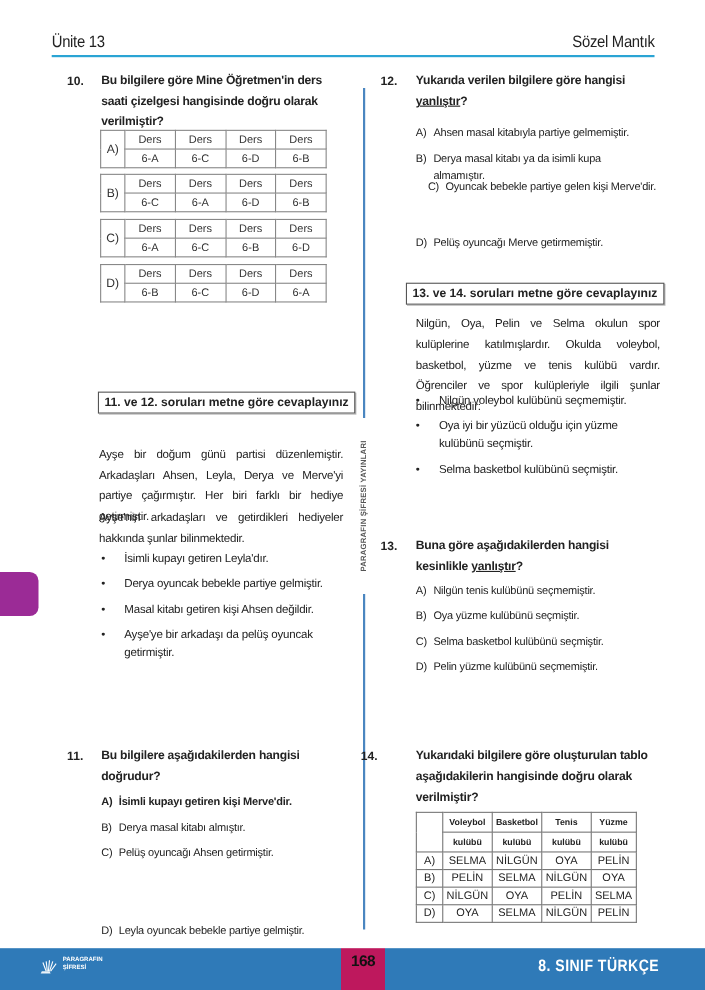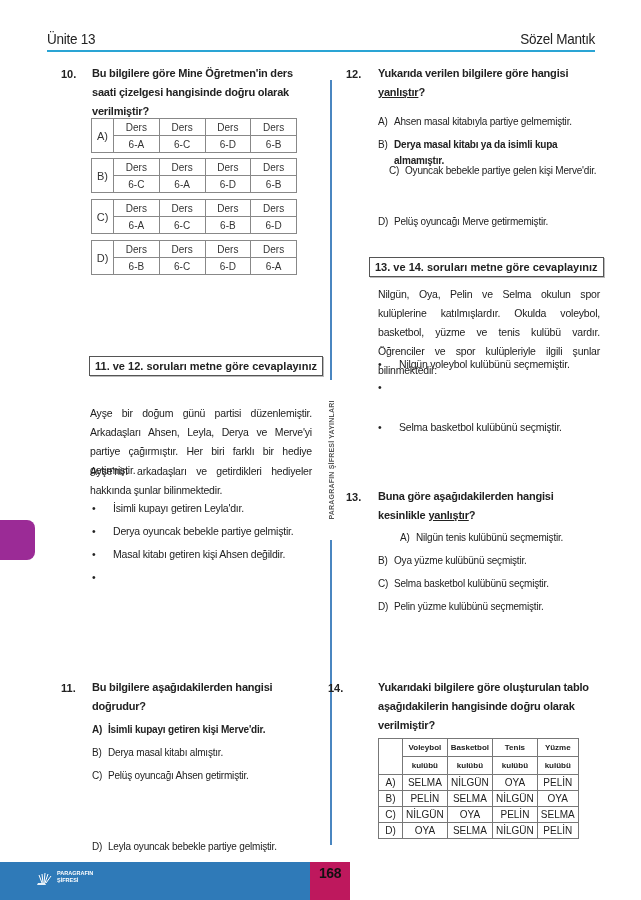--- a/index.html
+++ b/index.html
@@ -149,58 +149,60 @@
 <div class="bullet" style="left:92px;top:523px;width:220px;">
     <span class="dot">•</span>
     <span class="btxt">Derya oyuncak bebekle partiye gelmiştir.</span>
   </div>
 <div class="bullet" style="left:92px;top:546px;width:220px;">
     <span class="dot">•</span>
     <span class="btxt">Masal kitabı getiren kişi Ahsen değildir.</span>
   </div>
 <div class="bullet" style="left:92px;top:569px;width:220px;height:34px;">
     <span class="dot">•</span>
+    <span class="btxt" style="width:180px;">Ayşe'ye bir arkadaşı da pelüş oyuncak getirmiştir.</span>
   </div>
 
 <div class="qnum" style="left:61px;top:682px;">11.</div>
 <div class="qtext" style="left:92px;top:678px;width:222px;">Bu bilgilere aşağıdakilerden hangisi doğrudur?</div>
 
 <div class="opt" style="left:92px;top:722px;width:222px;font-weight:bold;"><span class="lbl">A)</span><span class="txt">İsimli kupayı getiren kişi Merve'dir.</span></div>
 <div class="opt" style="left:92px;top:745px;width:222px;"><span class="lbl">B)</span><span class="txt">Derya masal kitabı almıştır.</span></div>
 <div class="opt" style="left:92px;top:768px;width:222px;"><span class="lbl">C)</span><span class="txt">Pelüş oyuncağı Ahsen getirmiştir.</span></div>
 <div class="opt" style="left:92px;top:791px;width:222px;margin-top:48px;"><span class="lbl">D)</span><span class="txt">Leyla oyuncak bebekle partiye gelmiştir.</span></div>
 
 <div class="qnum" style="left:346px;top:68px;">12.</div>
 <div class="qtext" style="left:378px;top:64px;width:222px;"><span>Yukarıda verilen bilgilere göre hangisi </span><u>yanlıştır</u><span>?</span></div>
 
 <div class="opt" style="left:378px;top:114px;width:222px;"><span class="lbl">A)</span><span class="txt" style="width:200px;">Ahsen masal kitabıyla partiye gelmemiştir.</span></div>
-<div class="opt" style="left:378px;top:137px;width:222px;"><span class="lbl">B)</span><span class="txt" style="width:196px;font-weight:bold;">Derya masal kitabı ya da isimli kupa almamıştır.</span></div>
+<div class="opt" style="left:378px;top:137px;width:222px;"><span class="lbl">B)</span><span class="txt" style="width:196px;">Derya masal kitabı ya da isimli kupa almamıştır.</span></div>
 <div class="opt" style="left:378px;top:163px;width:222px;margin-left:11px;"><span class="lbl">C)</span><span class="txt" style="width:196px;">Oyuncak bebekle partiye gelen kişi Merve'dir.</span></div>
 <div class="opt" style="left:378px;top:214px;width:222px;"><span class="lbl">D)</span><span class="txt" style="width:200px;">Pelüş oyuncağı Merve getirmemiştir.</span></div>
 
 <div class="info-box" style="left:369px;top:257px;">13. ve 14. soruları metne göre cevaplayınız</div>
 
 <div class="para" style="left:378px;top:285px;width:222px;">Nilgün, Oya, Pelin ve Selma okulun spor kulüplerine katılmışlardır. Okulda voleybol, basketbol, yüzme ve tenis kulübü vardır. Öğrenciler ve spor kulüpleriyle ilgili şunlar bilinmektedir:</div>
 
 <div class="bullet" style="left:378px;top:356px;width:222px;">
     <span class="dot">•</span>
     <span class="btxt">Nilgün voleybol kulübünü seçmemiştir.</span>
   </div>
 <div class="bullet" style="left:378px;top:379px;width:222px;height:34px;">
     <span class="dot">•</span>
+    <span class="btxt" style="width:195px;">Oya iyi bir yüzücü olduğu için yüzme kulübünü seçmiştir.</span>
   </div>
 <div class="bullet" style="left:378px;top:419px;width:222px;">
     <span class="dot">•</span>
     <span class="btxt">Selma basketbol kulübünü seçmiştir.</span>
   </div>
 
 <div class="qnum" style="left:346px;top:491px;">13.</div>
 <div class="qtext" style="left:378px;top:487px;width:225px;"><span>Buna göre aşağıdakilerden hangisi kesinlikle </span><u>yanlıştır</u><span>?</span></div>
 
-<div class="opt" style="left:400px;top:530px;width:222px;text-decoration:underline;"><span class="lbl">A)</span><span class="txt">Nilgün tenis kulübünü seçmemiştir.</span></div>
+<div class="opt" style="left:378px;top:530px;width:222px;text-decoration:underline;"><span class="lbl">A)</span><span class="txt">Nilgün tenis kulübünü seçmemiştir.</span></div>
 <div class="opt" style="left:378px;top:553px;width:222px;"><span class="lbl">B)</span><span class="txt">Oya yüzme kulübünü seçmiştir.</span></div>
 <div class="opt" style="left:378px;top:576px;width:222px;"><span class="lbl">C)</span><span class="txt">Selma basketbol kulübünü seçmiştir.</span></div>
 <div class="opt" style="left:378px;top:599px;width:222px;"><span class="lbl">D)</span><span class="txt">Pelin yüzme kulübünü seçmemiştir.</span></div>
 
 <div class="qnum" style="left:328px;top:682px;">14.</div>
 <div class="qtext" style="left:378px;top:678px;width:222px;">Yukarıdaki bilgilere göre oluşturulan tablo aşağıdakilerin hangisinde doğru olarak verilmiştir?</div>
 
 <table class="club-table">
   <tbody>
       <tr class="head">
@@ -258,13 +260,16 @@
         <path d="M9 11 L12 2" stroke="#fff" stroke-width="1"></path>
         <path d="M10 11 L15 4" stroke="#fff" stroke-width="1"></path>
       </svg>
       <div class="logo-text">
         <div>PARAGRAFIN</div>
         <div>ŞİFRESİ</div>
       </div>
     </div>
   </div>
   <div class="footer-page">168</div>
+  <div class="footer-right">
+    <div class="footer-title" style="position:absolute;">8. SINIF TÜRKÇE</div>
+  </div>
 </div>
 
 </body></html>

